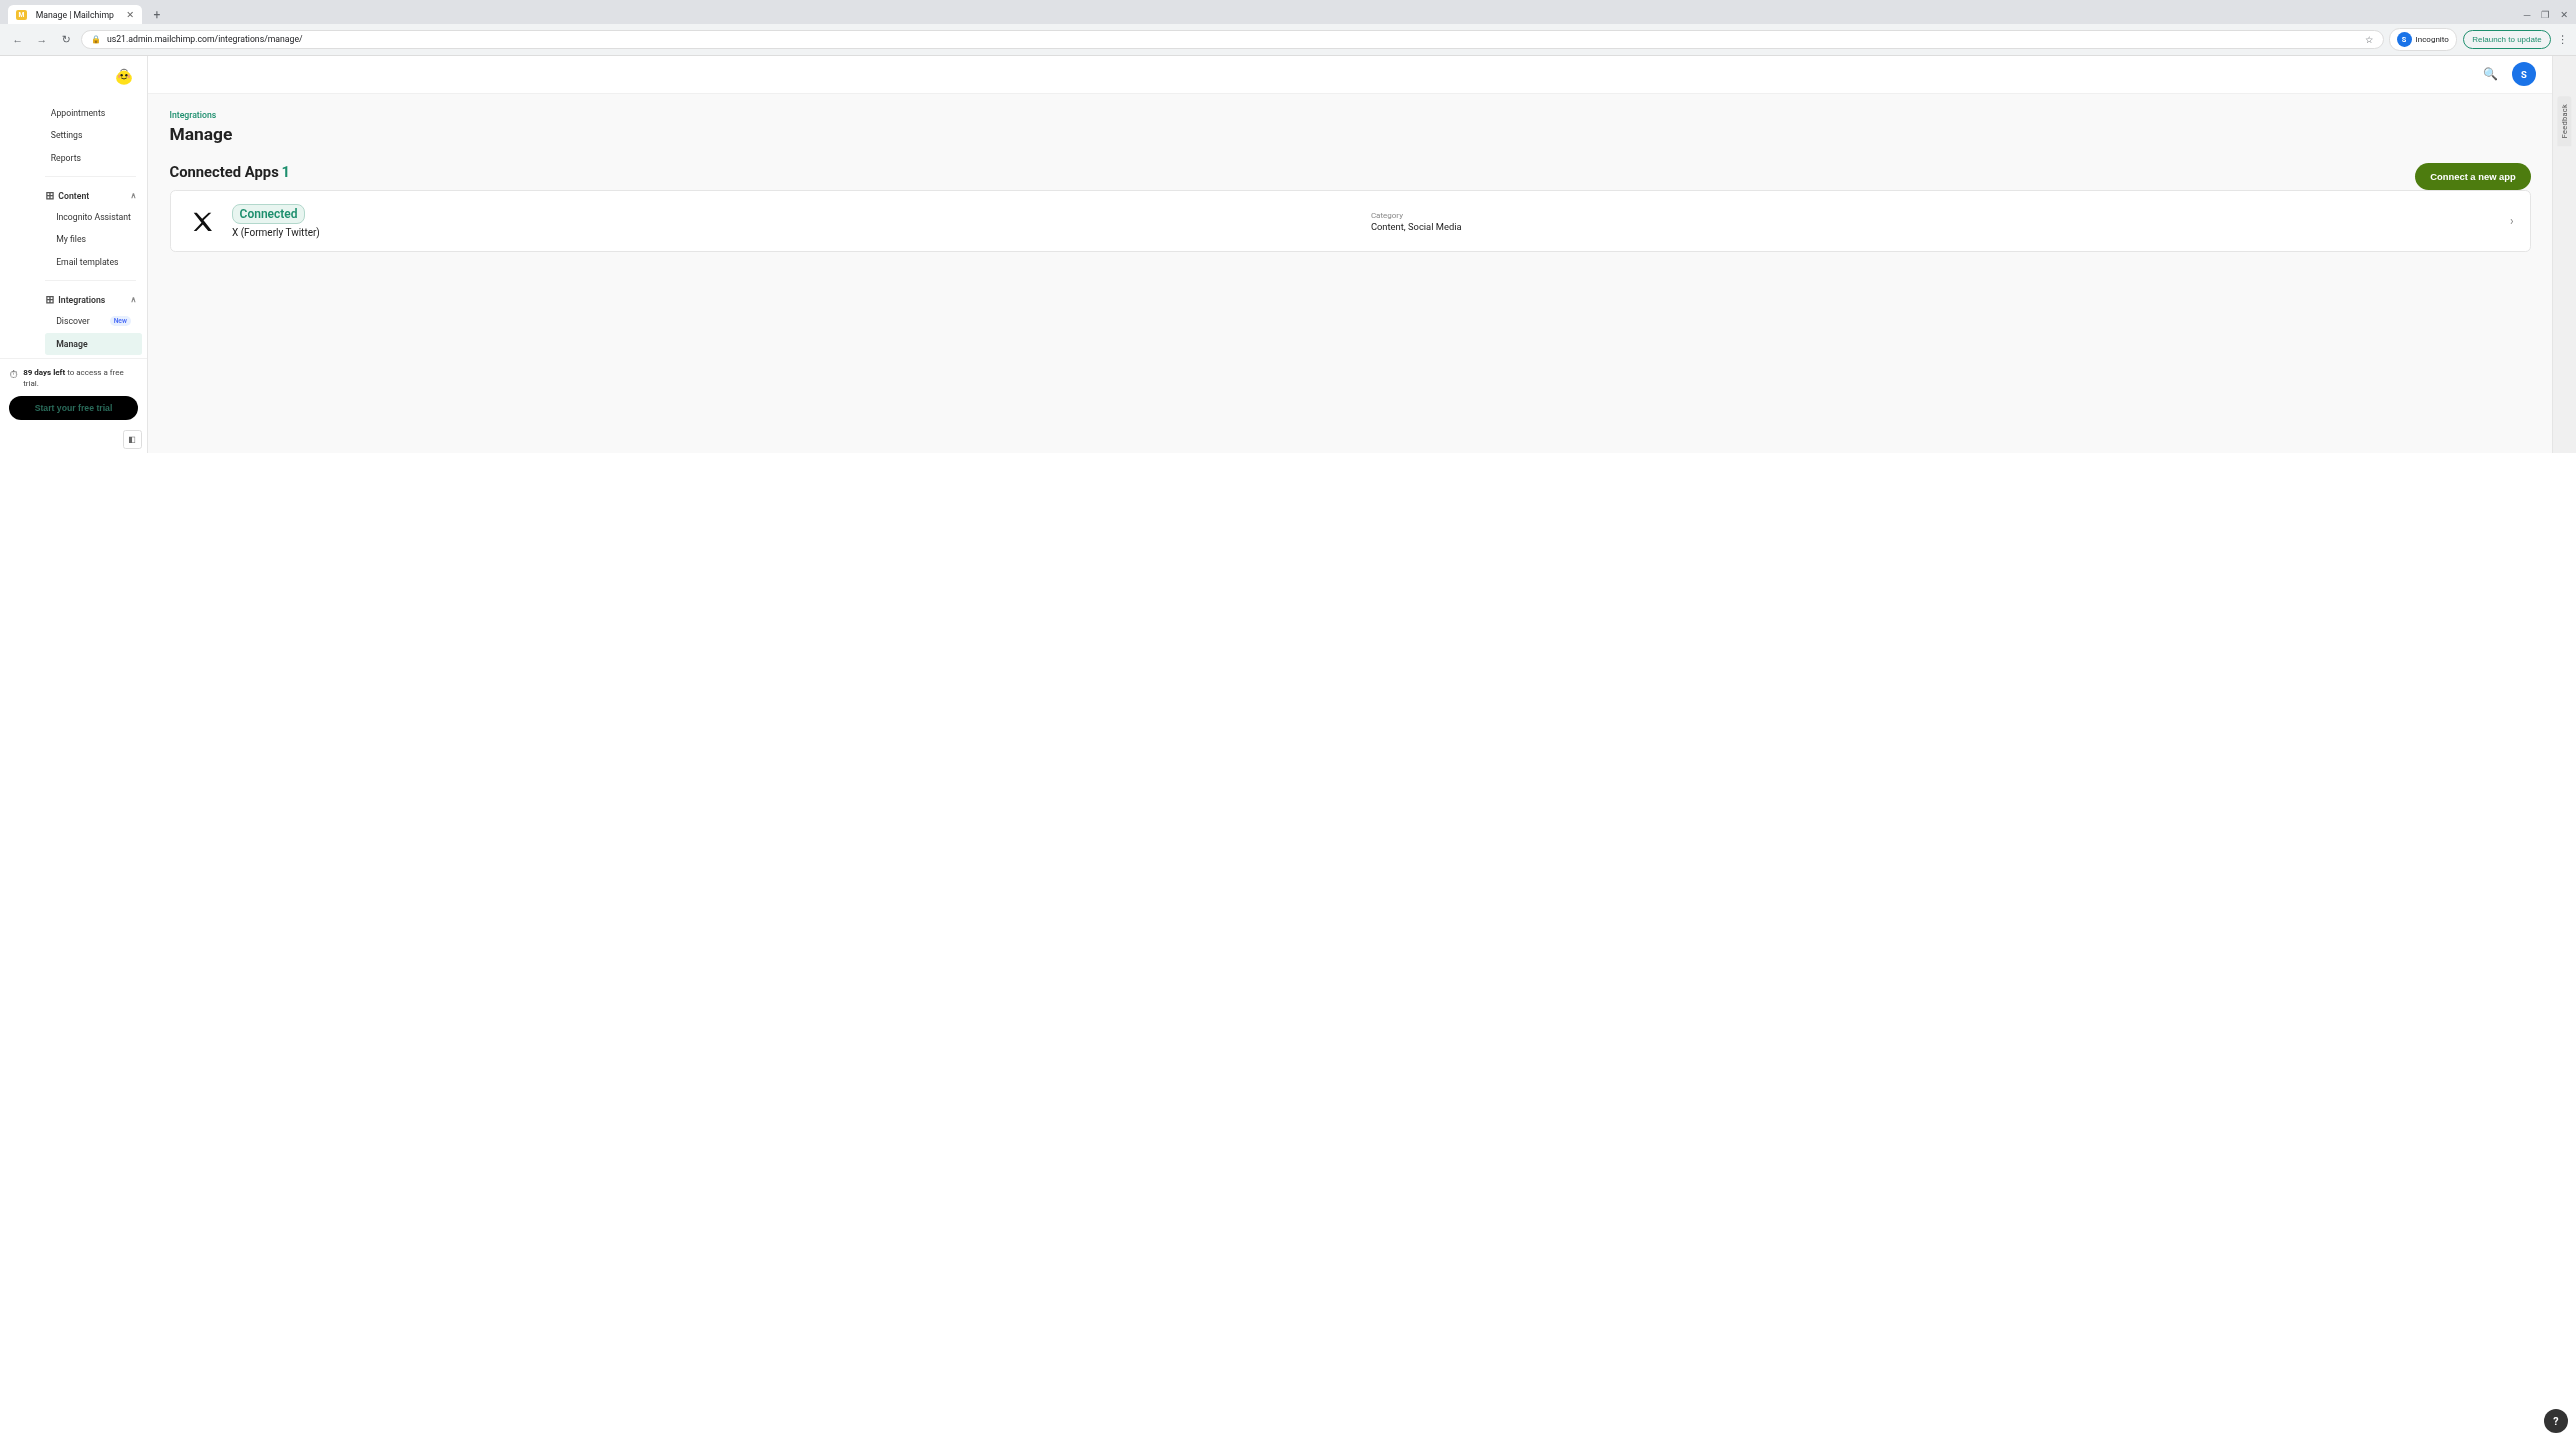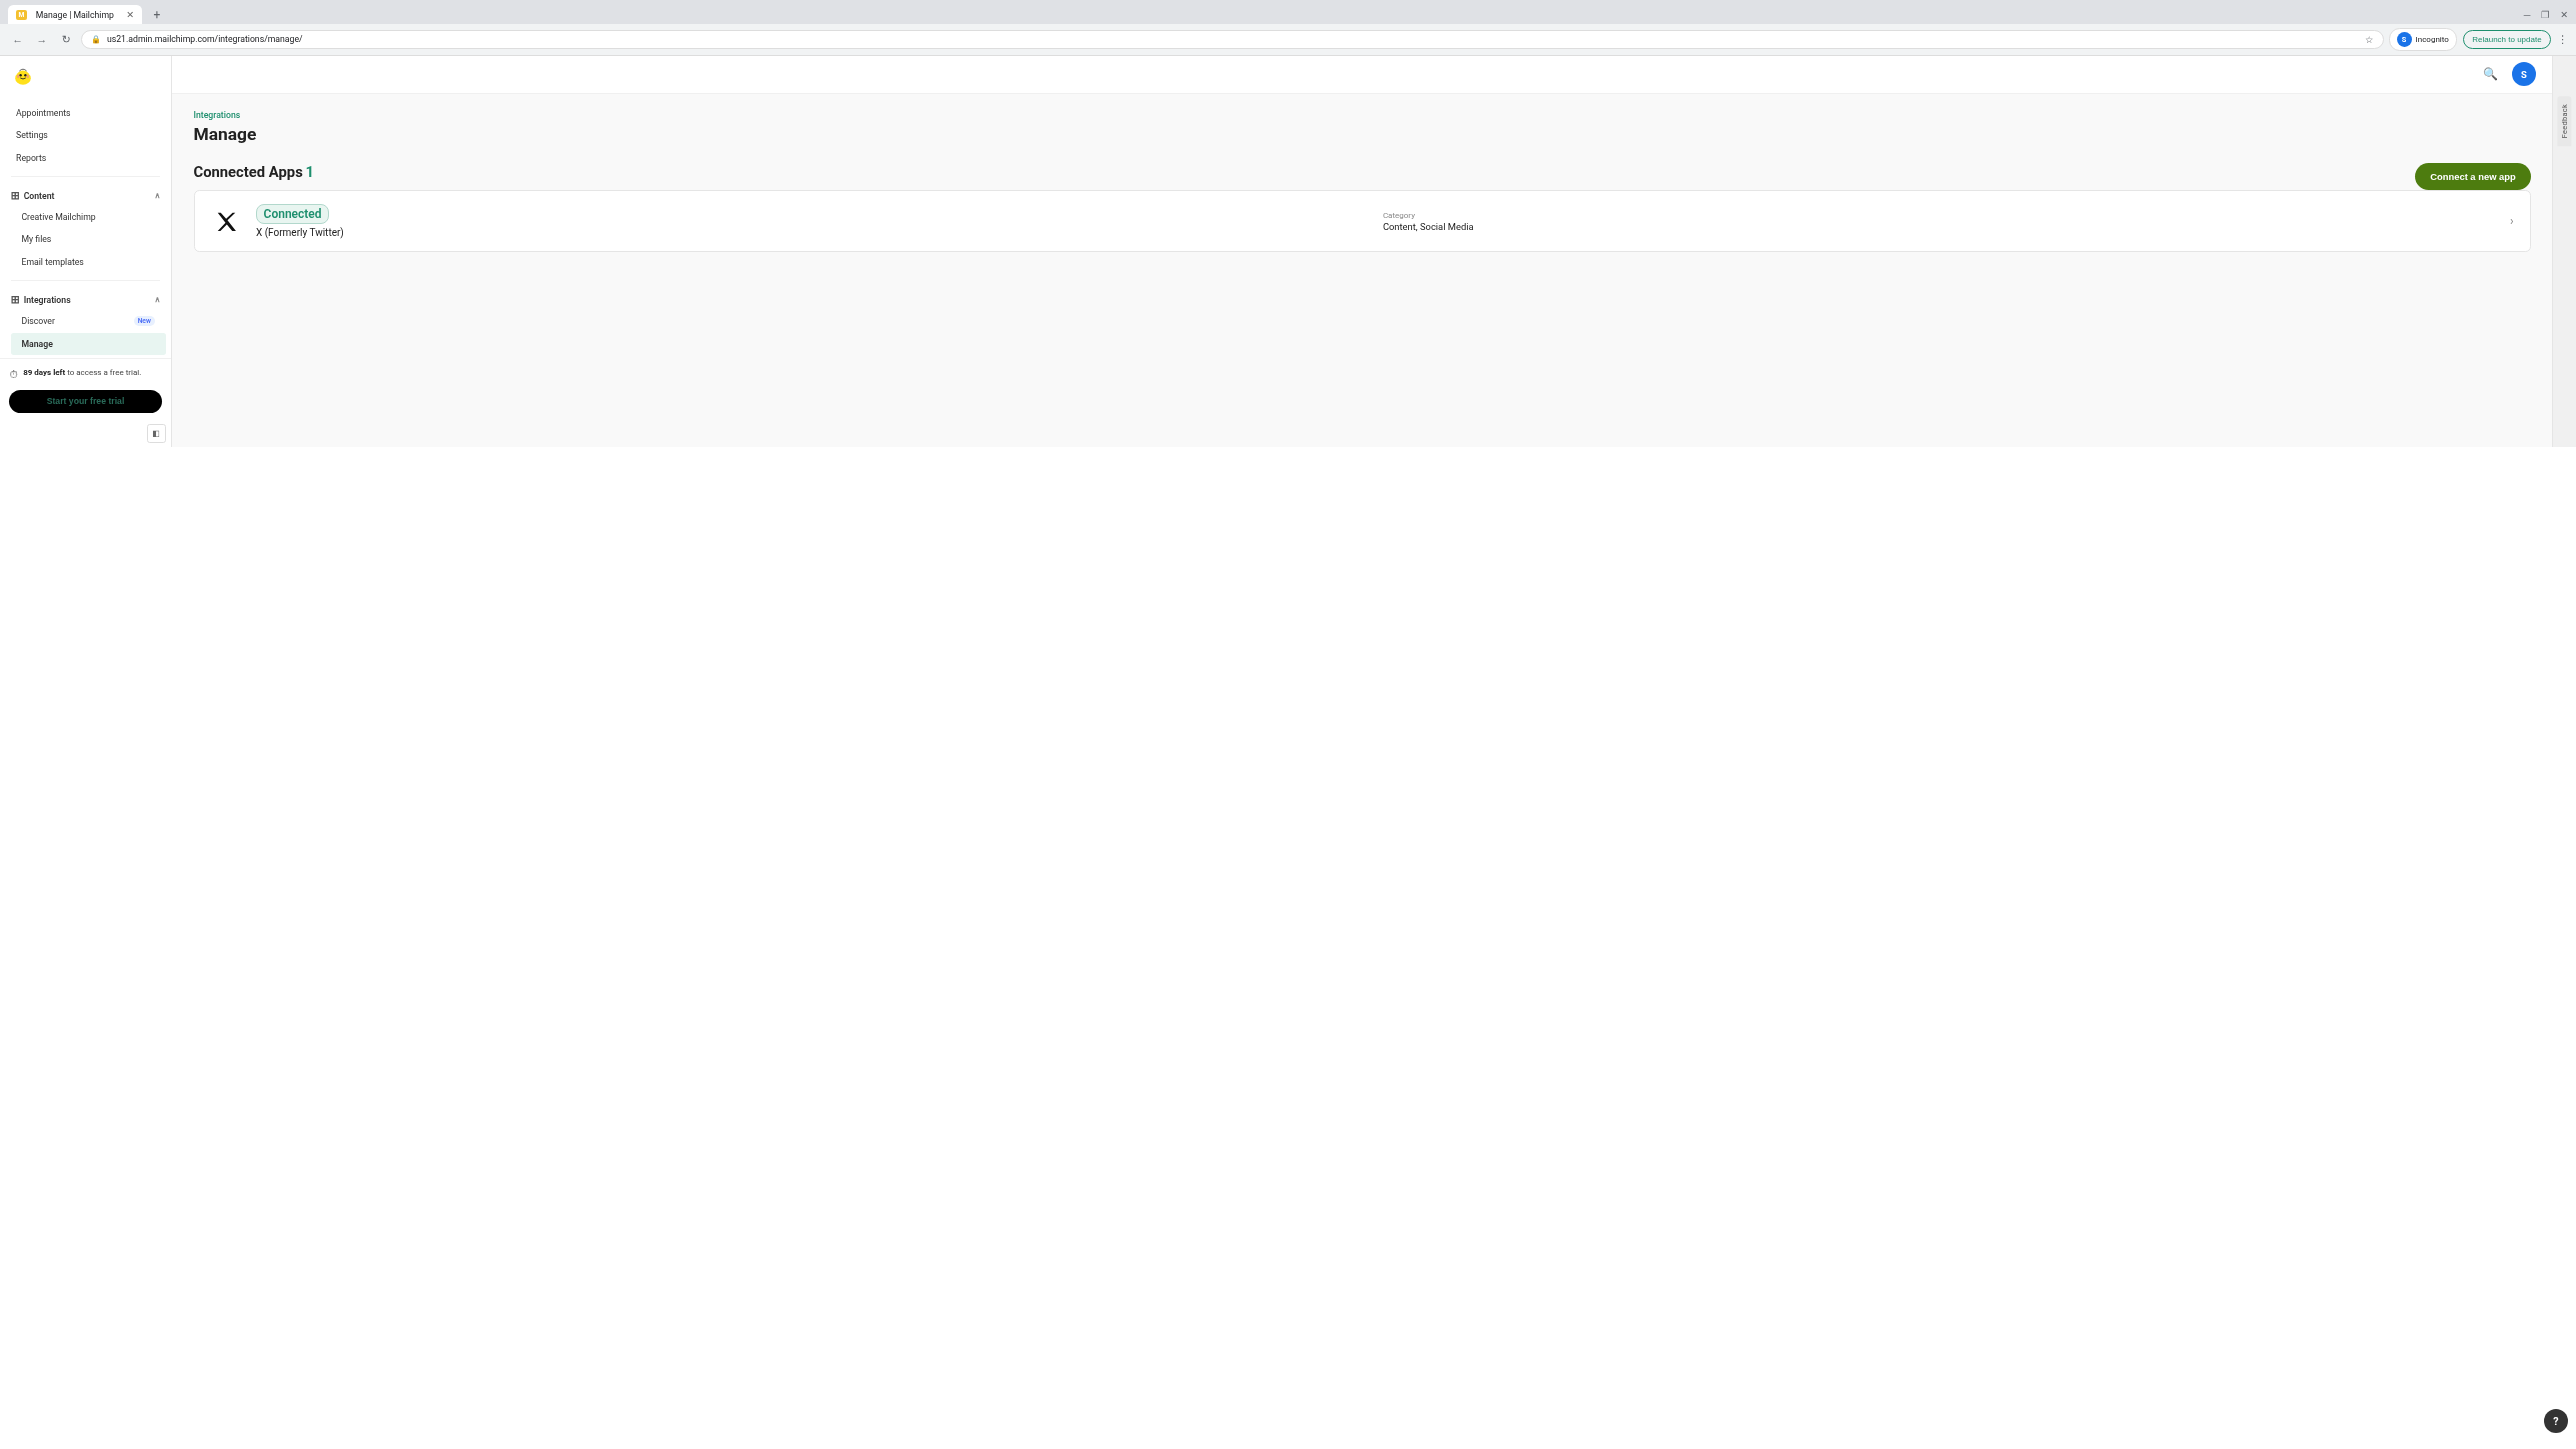--- a/index.html
+++ b/index.html
@@ -113,27 +113,28 @@
       border-radius: 10.7px;
       padding: 4px 8px;
       font-size: 8px;
       color: #1e8f6e;
       cursor: pointer;
       font-weight: 500;
     }
 
     
     .sidebar {
-      width: 172px;
+      width: 148px;
       background: #fff;
       border-right: 0.7px solid #e5e5e5;
       display: flex;
       flex-direction: column;
       overflow: hidden;
       flex-shrink: 0;
+      align-items: flex-end;
     }
     .sidebar-logo {
       padding: 9.4px 10.7px;
       display: flex;
       align-items: center;
     }
     .mailchimp-logo {
       width: 24px; height: 24px;
     }
     .sidebar-scroll {
@@ -498,21 +499,21 @@
       </div>
       <div class="sidebar-divider"></div>
       <div class="sidebar-section">
         <div class="sidebar-category">
           <span class="category-icon">⊞</span>
           <span>Content</span>
           <span class="chevron">∧</span>
         </div>
         <div class="sidebar-sub">
           <div class="sidebar-item">
-            <span class="sidebar-label">Creative Mailchimp</span>
+            <span class="sidebar-label">Incognito Assistant</span>
           </div>
           <div class="sidebar-item">
             <span class="sidebar-label">My files</span>
           </div>
           <div class="sidebar-item">
             <span class="sidebar-label">Email templates</span>
           </div>
         </div>
       </div>
       <div class="sidebar-divider"></div>

